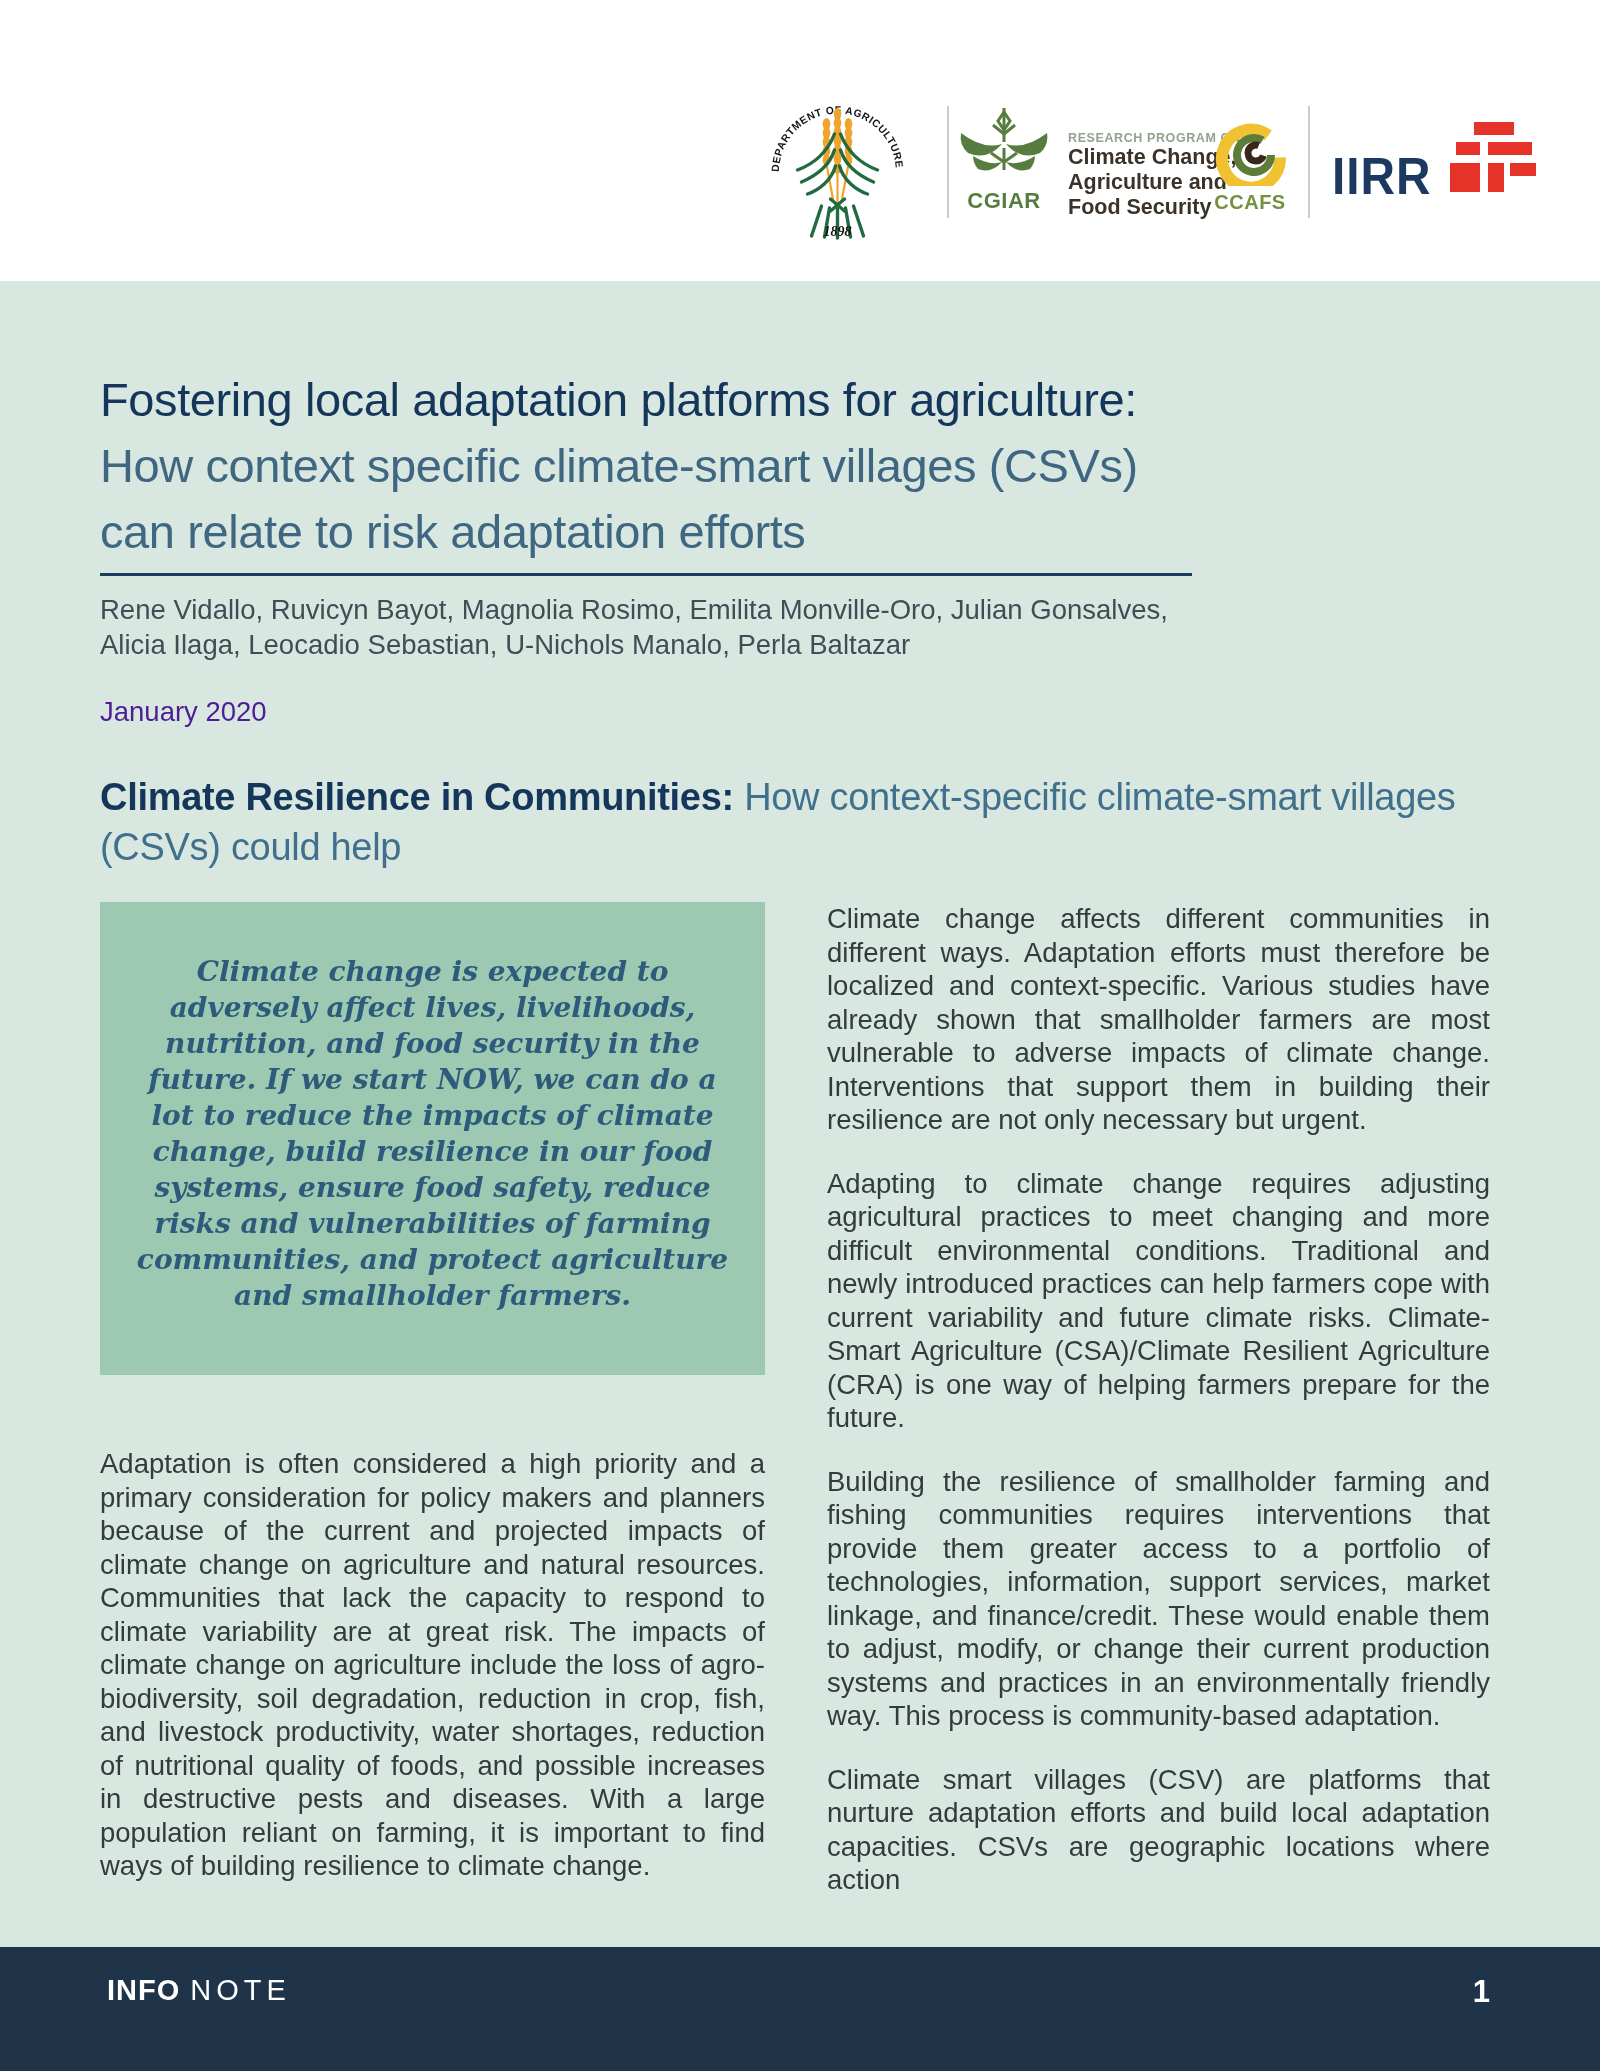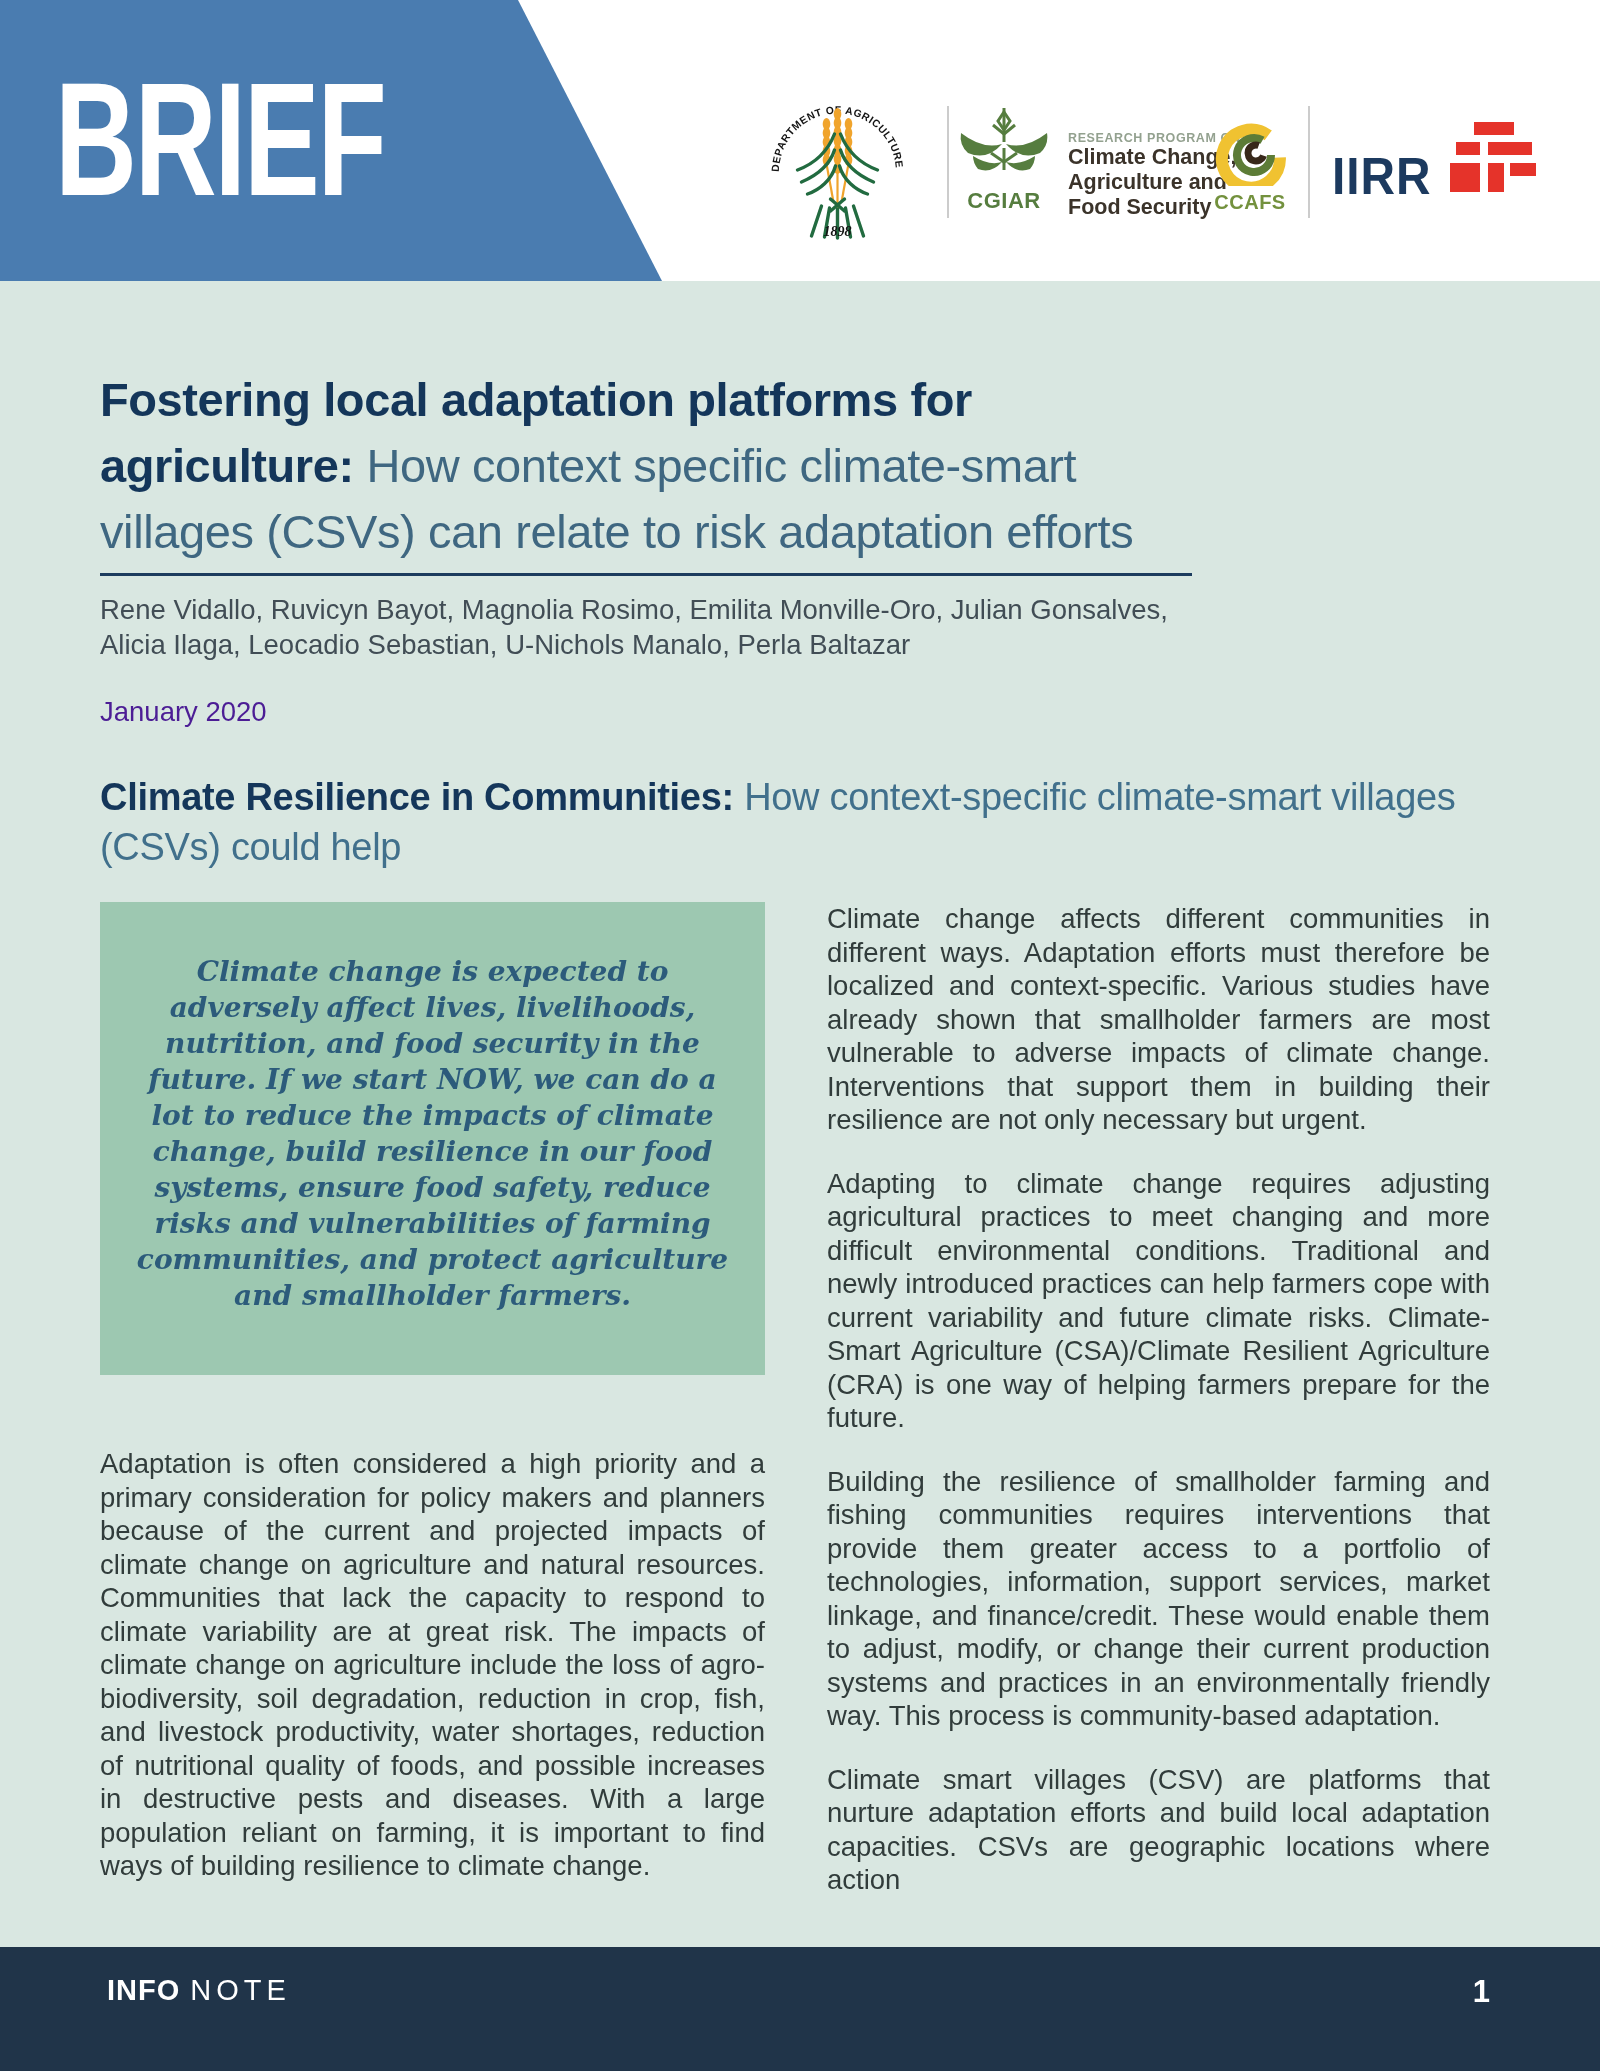--- a/index.html
+++ b/index.html
@@ -34,21 +34,21 @@
   .ccafs-label { font-size:20px; font-weight:700; color:#73913e; letter-spacing:0.5px; margin-top:1px; }
   .iirr-label {
     position:absolute; left:1332px; top:150px;
     font-size:52px; line-height:1; font-weight:800; color:#1c3a5f; letter-spacing:1px;
     transform:scaleX(0.92); transform-origin:left top;
   }
   .iirr-mark { position:absolute; left:1448px; top:122px; }
   
   .content { position:relative; width:1600px; height:1648px; padding:0 110px 0 100px; overflow:hidden; }
   .title { width:1110px; margin-top:86px; font-size:47px; line-height:66px; letter-spacing:-0.4px; }
-  .title .b { font-weight:700; color:#14365a; }
+  .title .b { font-weight:400; color:#14365a; }
   .title .l { font-weight:400; color:#3f6781; }
   .rule { width:1092px; height:3px; background:#1c3c5e; margin-top:8px; }
   .authors { width:1090px; margin-top:16px; font-size:27.5px; line-height:35px; color:#414d55; }
   .date { margin-top:34px; font-size:27.5px; color:#4c1d95; }
   .section-heading { width:1400px; margin-top:44px; font-size:38px; line-height:50px; letter-spacing:-0.3px; }
   .section-heading .b { font-weight:700; color:#14365a; }
   .section-heading .l { font-weight:400; color:#41708c; }
   .columns { display:flex; gap:62px; margin-top:30px; }
   .col-left { width:665px; }
   .col-right { width:663px; }
@@ -76,23 +76,20 @@
   .footer-label .info { font-weight:800; letter-spacing:1px; }
   .footer-label .note { font-weight:400; letter-spacing:5px; margin-left:10px; }
   .page-number { color:#ffffff; font-size:31px; font-weight:700; }
 </style>
 </head>
 <body>
 
 <div class="page">
 
   <div class="header">
-    <div class="banner">
-      <div class="banner-label">BRIEF</div>
-    </div>
 
     <svg class="da-seal" width="145" height="166" viewBox="0 0 145 166">
       <defs>
         <path id="daArc" d="M 14,96 A 58.5,58.5 0 0 1 131,96" fill="none"></path>
       </defs>
       <text font-size="10.5" font-weight="bold" fill="#141414" letter-spacing="0.6" font-family="Liberation Sans, sans-serif">
         <textPath href="#daArc" startOffset="0" textLength="180" lengthAdjust="spacingAndGlyphs">DEPARTMENT OF AGRICULTURE</textPath>
       </text>
       <g transform="translate(72.5,30)">
         <g fill="#f0a42c">

